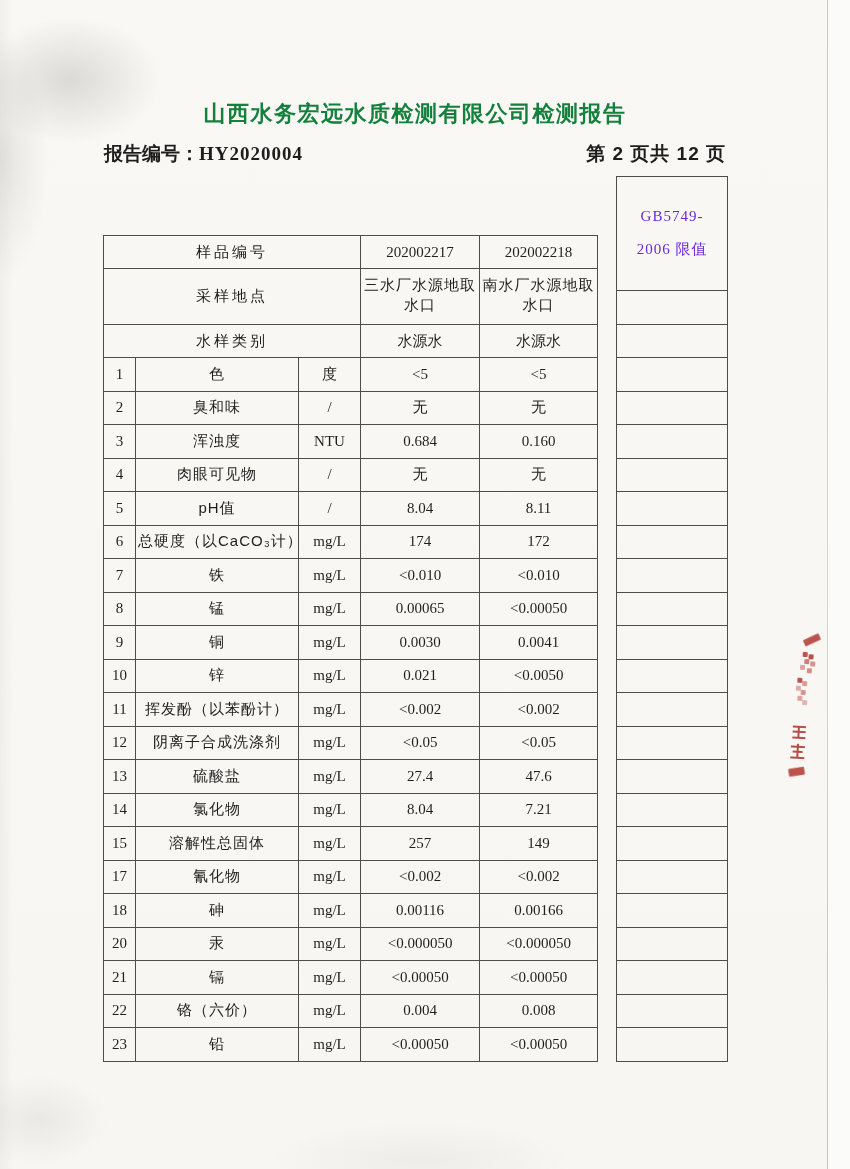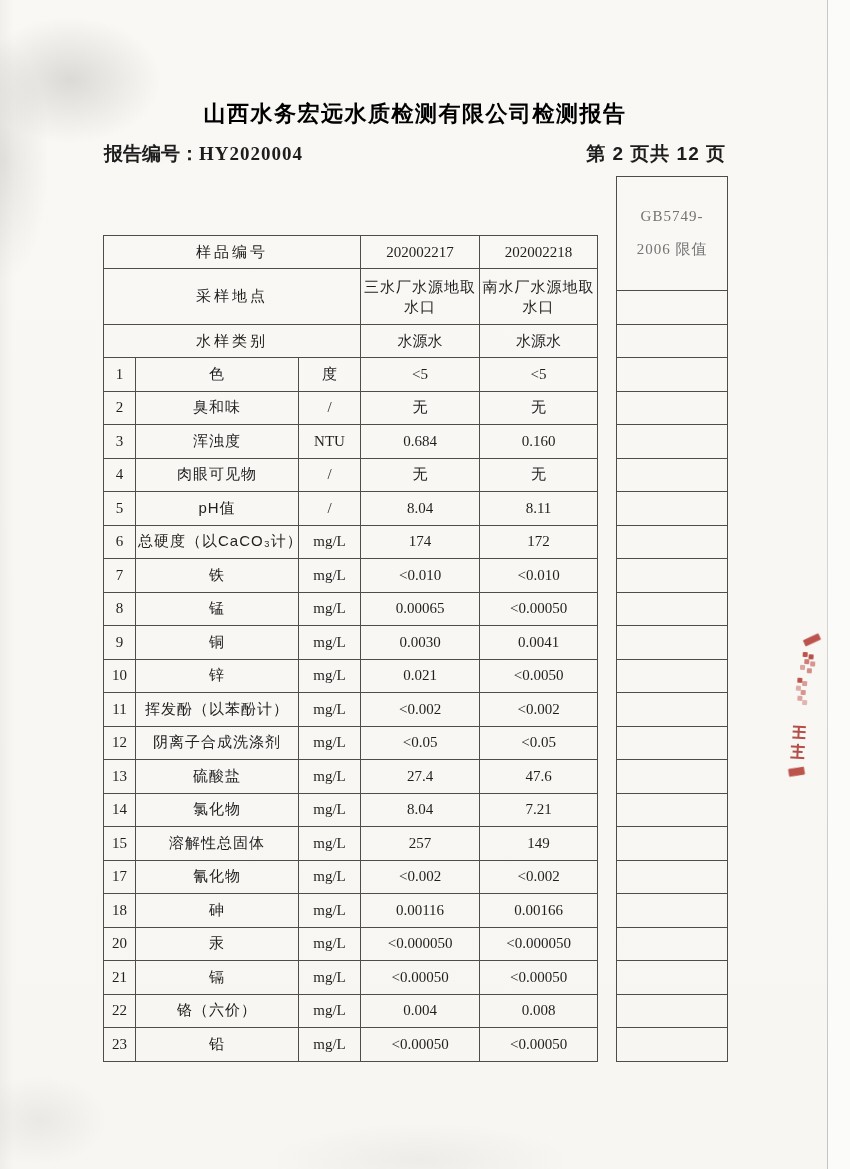--- a/index.html
+++ b/index.html
@@ -27,56 +27,56 @@
     background:linear-gradient(180deg,#c9c9c4, #d6d6d1 50%, #c4c4bf);
   }
   .page-edge-strip {
     position:absolute; left:828px; top:0; width:22px; height:1169px;
     background:#fbfbf9;
   }
   
   .content { position:absolute; left:103px; top:0; width:624px; }
   .title {
     margin-top:98px; text-align:center;
-    font-size:22px; font-weight:bold; letter-spacing:1.5px; color:#000000;
+    font-size:22px; font-weight:bold; letter-spacing:1.5px; color:#15803d;
     line-height:32px;
   }
   .meta {
     display:flex; justify-content:space-between; align-items:baseline;
     margin-top:11px; font-size:19px; font-weight:bold; color:#1d1d1d;
     padding:0 1px;
   }
   .meta .num { font-family:"Liberation Serif", serif; letter-spacing:1px; }
   .pageno { letter-spacing:1px; }
 
   .table-wrap { display:flex; margin-top:9px; align-items:flex-end; }
   table.main { border-collapse:collapse; width:494px; table-layout:fixed; }
   table.main td {
     border:1px solid #4d4d4d;
     text-align:center; vertical-align:middle;
     font-size:15px; color:#1f1f1f;
     padding:0 2px;
     overflow:visible;
   }
   thead tr.h1 { height:33px; }
-  thead tr.h2 { height:56px; }
+  thead tr.h2 { height:56px;font-family:Liberation Mono, monospace; }
   thead tr.h3 { height:33px; }
   tbody tr { height:33.5px; }
   td.lbl { letter-spacing:3px; }
   td.loc { font-size:15px; line-height:20px; padding:0 12px; letter-spacing:1px; }
   td.num-cell, td.val, td.unit { font-family:"Liberation Serif", serif; }
   td.name { text-align:left; padding-left:7px; letter-spacing:1px; white-space:nowrap; }
   td.rowno { font-family:"Liberation Serif", serif; }
 
   .gap-col { width:18px; flex:0 0 18px; }
   .limit-col { width:112px; flex:0 0 112px; }
   .limit-header {
     border:1px solid #4d4d4d; height:115px;
     display:flex; flex-direction:column; justify-content:center; align-items:center;
-    gap:15px; font-size:15px; color:#737373;
+    gap:15px; font-size:15px; color:#6d28d9;
     font-family:"Liberation Serif", serif; letter-spacing:1px;
   }
   .limit-cells .limit-cell {
     border:1px solid #4d4d4d; height:34.5px;
     display:flex; align-items:center; justify-content:center;
     font-size:14.5px; color:#1f1f1f; white-space:nowrap;
     font-family:"Liberation Serif", serif;
   }
   .limit-cells .limit-cell + .limit-cell { margin-top:-1px; }
   .limit-cells .limit-cell:first-child { margin-top:-1px; }

